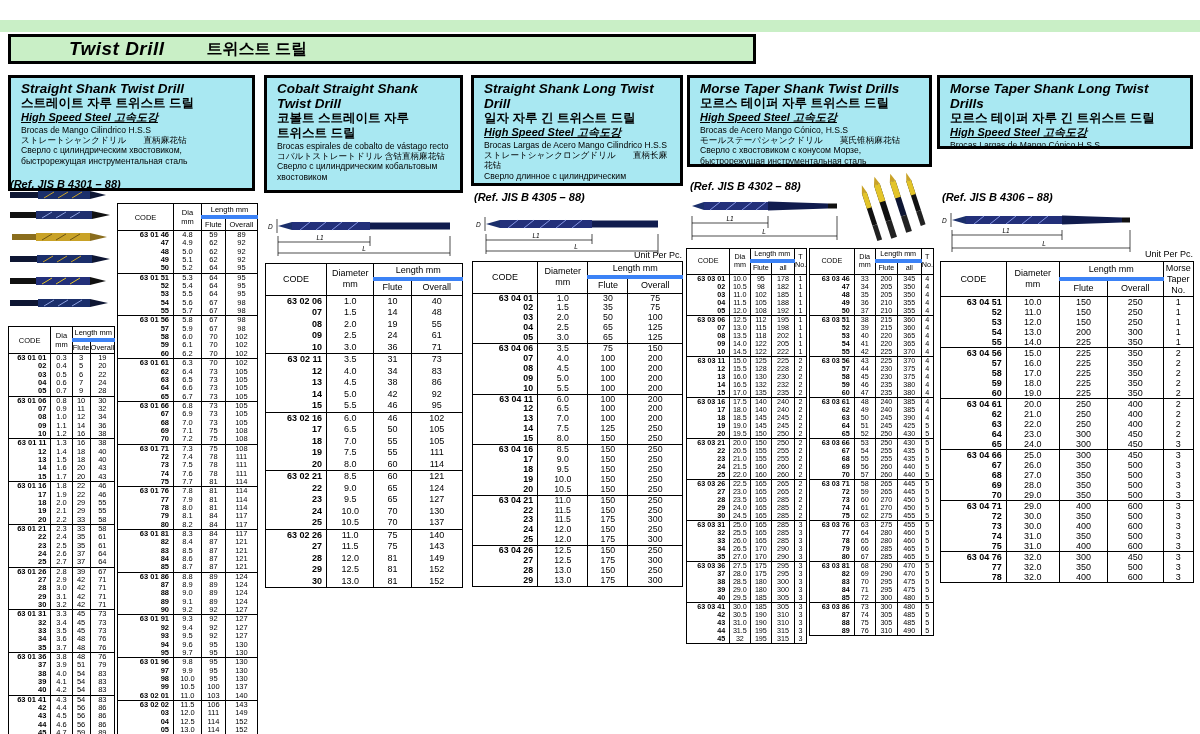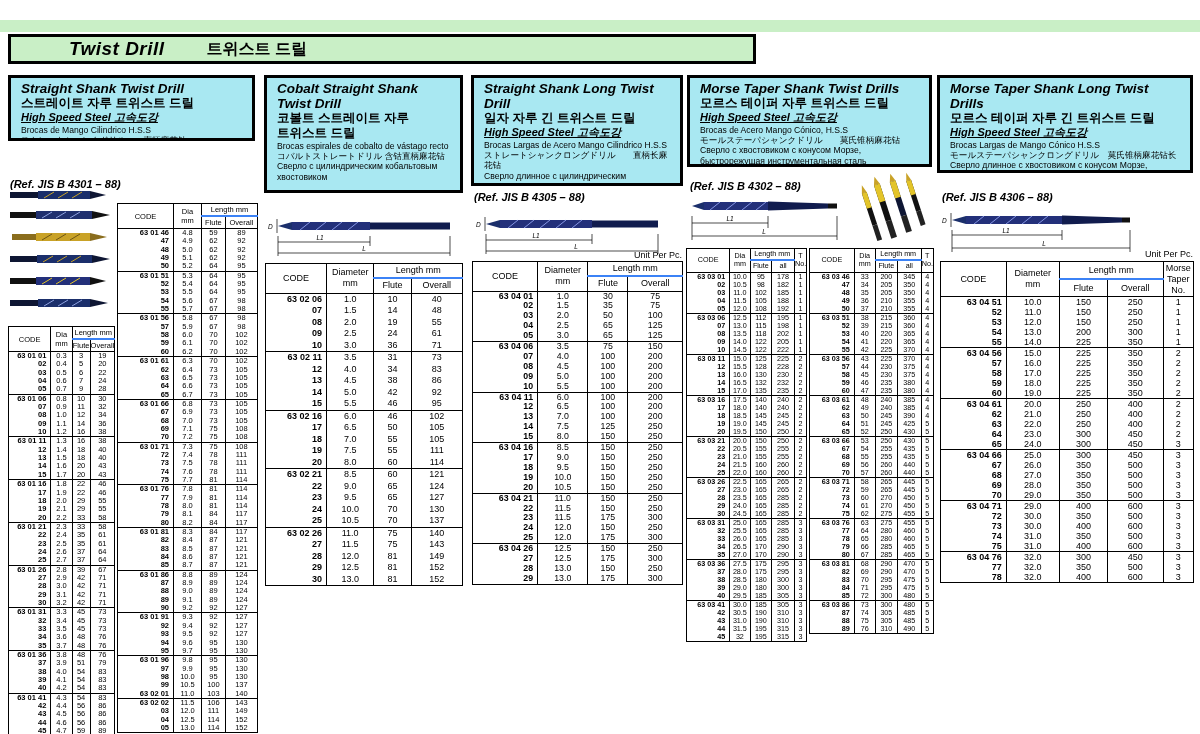--- a/index.html
+++ b/index.html
@@ -23,21 +23,21 @@
   .ref{position:absolute;font-style:italic;font-weight:bold;font-size:11px;white-space:nowrap;}
   .unit{position:absolute;font-size:9px;text-align:right;width:110px;white-space:nowrap;}
 
   .spec{position:absolute;}
   .spec table{border-collapse:collapse;width:100%;table-layout:fixed;border:1px solid #000;background:#fff;}
   .spec thead{border-bottom:1px solid #000;}
   .spec tbody{border-top:1px solid #000;}
   .spec th{font-weight:normal;text-align:center;vertical-align:middle;white-space:pre-line;padding:1px 0;}
   .spec th,.spec td{border-left:1px solid #000;}
   .spec th.th-code,.spec td.c-code{border-left:none;}
-  .spec thead tr:first-child th{border-bottom:2px solid #3b82f6;}
+  .spec thead tr:first-child th{border-bottom:4px solid #3b82f6;}
   .spec thead tr:first-child th[rowspan]{border-bottom:none;}
   .spec td{text-align:center;white-space:nowrap;overflow:hidden;}
   .spec td.c-code{text-align:right;font-weight:bold;padding-right:4px;}
 
   .t-a th{font-size:7.5px;line-height:1.2;}
   .t-a td{font-size:7.5px;line-height:8.35px;padding:0 1px;}
   .t-b th{font-size:9px;line-height:1.25;}
   .t-b td{font-size:9px;line-height:11.5px;padding:0 2px;}
   .t-c th{font-size:9px;line-height:1.25;}
   .t-c td{font-size:8.8px;line-height:9.9px;padding:0 2px;}
@@ -60,21 +60,21 @@
 
 <div id="page">
 
   <div class="top-strip"></div>
 
   <div class="title-box">
     <span class="title-en">Twist Drill</span>
     <span class="title-ko">트위스트 드릴</span>
   </div>
 
-  <div class="hdr-box" style="left:8px;top:55px;width:247px;height:66px;">
+  <div class="hdr-box" style="left:8px;top:55px;width:247px;height:116px;">
       <div class="hl-en">Straight Shank Twist Drill</div>
       <div class="hl-ko">스트레이트 자루 트위스트 드릴</div>
       <div class="hl-hss">High Speed Steel 고속도강</div>
       <div class="hl-sm">Brocas de Mango Cilindrico H.S.S</div>
       <div class="hl-sm">ストレートシャンクドリル　　直柄麻花钻</div>
       <div class="hl-sm">Сверло с цилиндрическим хвостовиком,</div>
       <div class="hl-sm">быстрорежущая инструментальная сталь</div>
     </div>
   <div class="hdr-box" style="left:264px;top:55px;width:199px;height:118px;">
       <div class="hl-en">Cobalt Straight Shank</div>
@@ -97,21 +97,21 @@
     </div>
   <div class="hdr-box" style="left:687px;top:55px;width:245px;height:92px;">
       <div class="hl-en">Morse Taper Shank Twist Drills</div>
       <div class="hl-ko">모르스 테이퍼 자루 트위스트 드릴</div>
       <div class="hl-hss">High Speed Steel 고속도강</div>
       <div class="hl-sm">Brocas de Acero Mango Cónico, H.S.S</div>
       <div class="hl-sm">モールステーパシャンクドリル　　莫氏锥柄麻花钻</div>
       <div class="hl-sm">Сверло с хвостовиком с конусом Морзе,</div>
       <div class="hl-sm">быстрорежущая инструментальная сталь</div>
     </div>
-  <div class="hdr-box" style="left:937px;top:55px;width:256px;height:98px;">
+  <div class="hdr-box" style="left:937px;top:55px;width:256px;height:74px;">
       <div class="hl-en">Morse Taper Shank Long Twist Drills</div>
       <div class="hl-ko">모르스 테이퍼 자루 긴 트위스트 드릴</div>
       <div class="hl-hss">High Speed Steel 고속도강</div>
       <div class="hl-sm">Brocas Largas de Mango Cónico H.S.S</div>
       <div class="hl-sm">モールステーパシャンクロングドリル　莫氏锥柄麻花钻长</div>
       <div class="hl-sm">Сверло длинное с хвостовиком с конусом Морзе,</div>
       <div class="hl-sm">быстрорежущая инструментальная сталь</div>
     </div>
 
   <div class="ref" style="left:10px;top:158px;">(Ref. JIS B 4301 – 88)</div>

